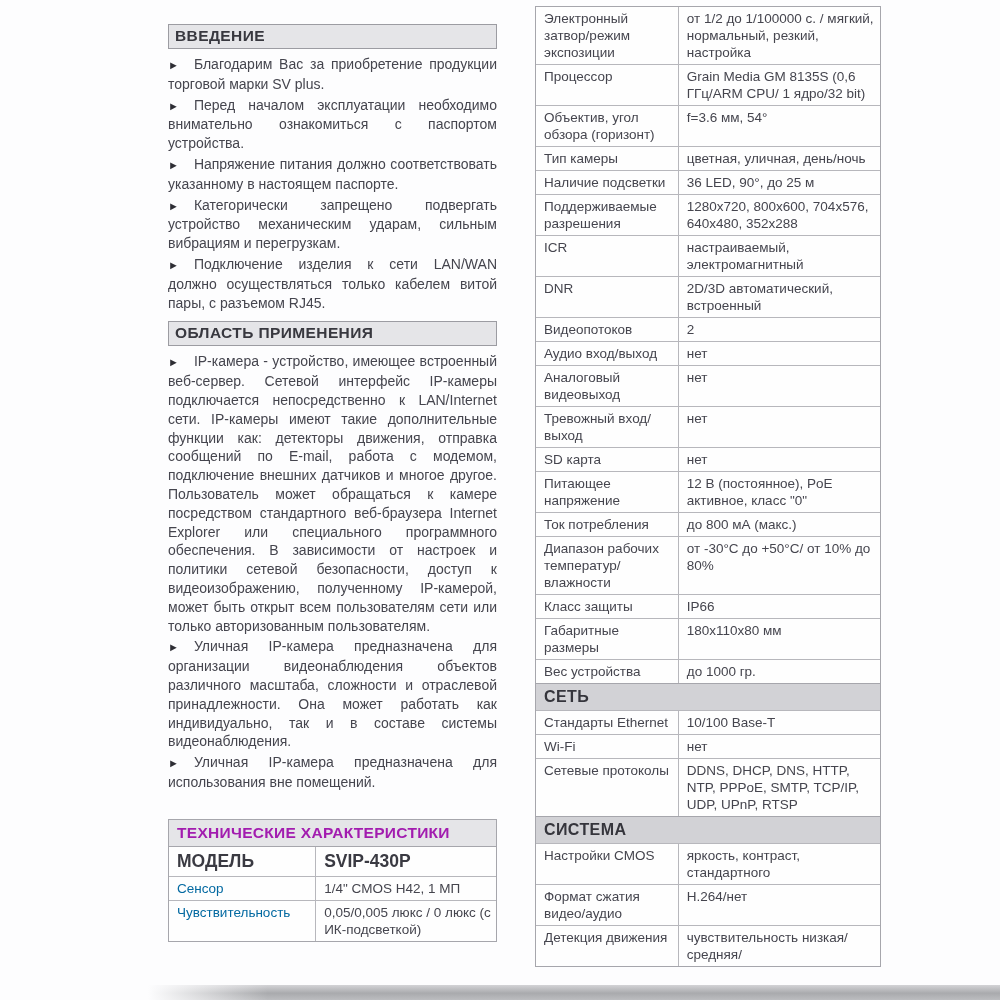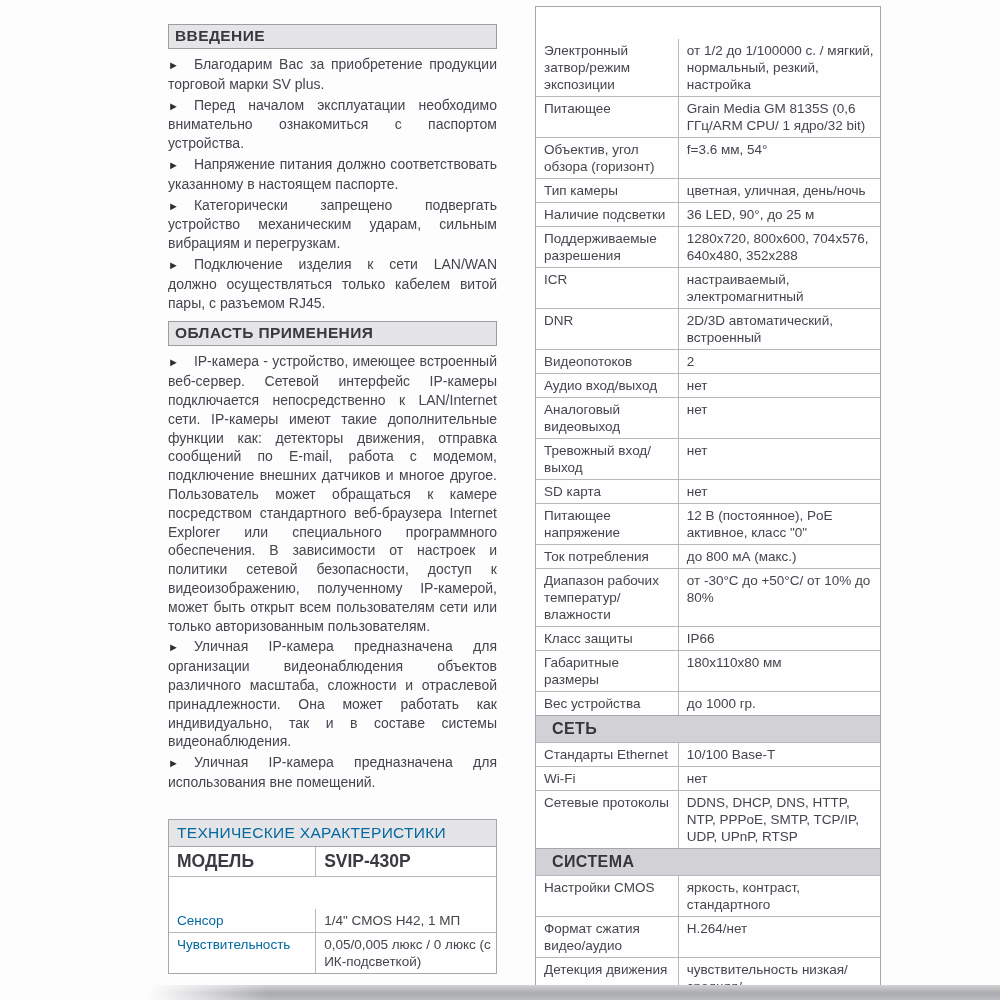--- a/index.html
+++ b/index.html
@@ -21,38 +21,38 @@
   .sec-heading.second{margin-top:9px;}
   .para{
     margin:0 0 2px 0;font-size:14px;line-height:18.8px;
     text-align:justify;color:#45454e;
   }
   .bullet{display:inline-block;margin-right:15px;font-size:11px;color:#2d2d34;}
 
   
   .spec-table{border:1px solid #a6a6ac;background:#fefefe;}
   .t-row{display:flex;border-top:1px solid #b7b7bc;}
-  .t-row:first-child{border-top:none;margin-top:32px;}
+  .t-row:first-child{border-top:none;}
   .t-label{
     width:41.5%;box-sizing:border-box;flex:none;
     padding:3px 4px 3px 8px;border-right:1px solid #b7b7bc;
     font-size:13.5px;line-height:17px;
   }
   .t-value{flex:1;box-sizing:border-box;padding:3px 4px 3px 8px;font-size:13.5px;line-height:17px;}
   .sec-row{
     border-top:1px solid #a6a6ac;background:#d2d2d6;
     font-weight:bold;font-size:16px;letter-spacing:.4px;
-    padding:4px 16px;color:#35353c;
+    padding:4px 8px;color:#35353c;
   }
 
   
   .tech-table{margin-top:27px;border:1px solid #a6a6ac;background:#fefefe;}
   .tech-title{
-    background:#e5e5e8;font-weight:normal;font-size:15.5px;letter-spacing:.3px;
-    padding:4px 8px;border-bottom:1px solid #a6a6ac;color:#0369a1;
+    background:#e5e5e8;font-weight:bold;font-size:15.5px;letter-spacing:.3px;
+    padding:4px 8px;border-bottom:1px solid #a6a6ac;color:#a21caf;
   }
   .model-row{display:flex;border-bottom:1px solid #b7b7bc;}
   .model-row .cell{box-sizing:border-box;padding:4px 4px 4px 8px;font-weight:bold;font-size:17.5px;color:#3a3a42;}
   .model-row .cell.lbl{width:45%;border-right:1px solid #b7b7bc;}
   .tech-table .t-label{width:45%;color:#0369a1;}
 
   
   .right-col{position:absolute;left:535px;top:6px;width:346px;}
 
   
@@ -108,21 +108,21 @@
 
   </div>
 
   <div class="right-col">
     <div class="spec-table">
         <div class="t-row">
           <div class="t-label">Электронный затвор/режим экспозиции</div>
           <div class="t-value">от 1/2 до 1/100000 с. / мягкий, нормальный, резкий, настройка</div>
         </div>
         <div class="t-row">
-          <div class="t-label">Питающее</div>
+          <div class="t-label">Процессор</div>
           <div class="t-value">Grain Media GM 8135S (0,6 ГГц/ARM CPU/ 1 ядро/32 bit)</div>
         </div>
         <div class="t-row">
           <div class="t-label">Объектив, угол обзора (горизонт)</div>
           <div class="t-value">f=3.6 мм, 54°</div>
         </div>
         <div class="t-row">
           <div class="t-label">Тип камеры</div>
           <div class="t-value">цветная, уличная, день/ночь</div>
         </div>

